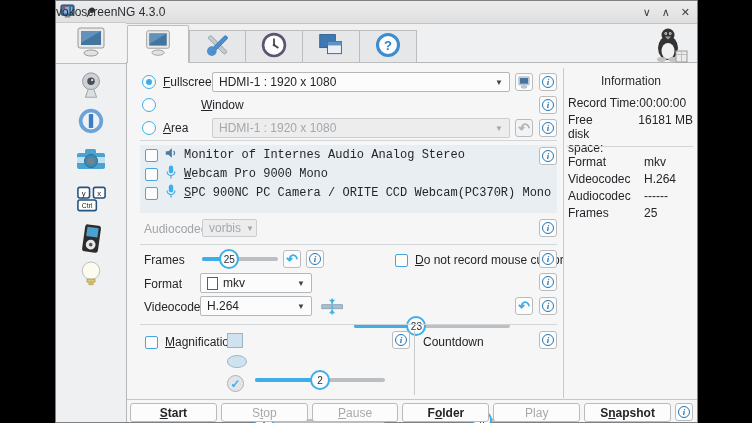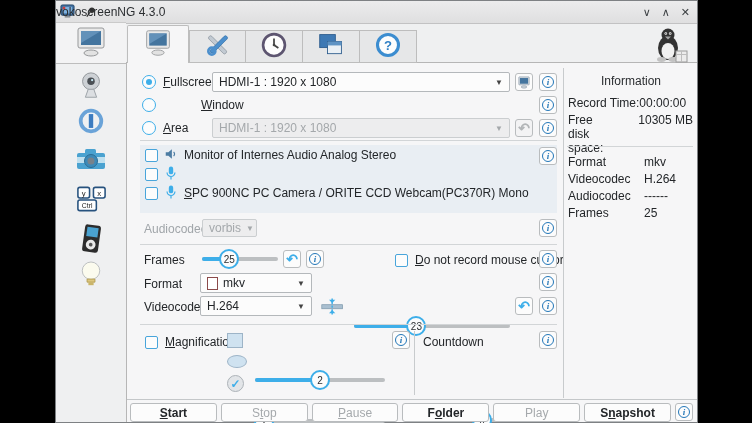--- a/index.html
+++ b/index.html
@@ -55,21 +55,21 @@
           font-size:9px;font-weight:bold;font-style:italic;display:flex;align-items:center;
           justify-content:center;font-family:"Liberation Serif",serif;line-height:1;box-sizing:border-box;}
   .undo-glyph{color:#3daee9;font-size:14px;line-height:1;font-weight:bold;}
   .undo-glyph.off{color:#b2b5b7;}
   .slider{position:relative;height:20px;}
   .groove{position:absolute;left:0;right:0;top:8px;height:4px;background:#bcbfc1;border-radius:2px;}
   .fill{position:absolute;left:0;top:8px;height:4px;background:#3daee9;border-radius:2px;}
   .shandle{position:absolute;top:0;width:20px;height:20px;border-radius:50%;background:#fcfcfc;
            border:2px solid #3daee9;box-sizing:border-box;display:flex;align-items:center;
            justify-content:center;font-size:10px;color:#2b2e31;}
-  .audio-box{position:absolute;left:13px;top:82px;width:417px;height:68px;background:#e9eef3;}
+  .audio-box{position:absolute;left:13px;top:82px;width:417px;height:68px;background:#e9eef3;font-family:Liberation Mono, monospace;}
   .audio-row{display:flex;align-items:center;gap:6px;height:18px;padding:1px 4px 0 5px;}
   .sq-swatch{width:16px;height:15px;background:#cfe2f0;border:1px solid #9db4c7;box-sizing:border-box;}
   .el-swatch{width:20px;height:13px;background:#cfe2f0;border:1px solid #9db4c7;border-radius:50%;box-sizing:border-box;}
   .chk-circle{width:17px;height:17px;border-radius:50%;background:#e2e5e8;border:1px solid #adb3b8;
               color:#3daee9;font-size:12px;font-weight:bold;display:flex;align-items:center;
               justify-content:center;box-sizing:border-box;}
   .fmt-icon{width:11px;height:13px;background:#fff;border:1px solid #8b4a4a;box-sizing:border-box;flex:none;}
   
   .actions{position:absolute;left:3px;right:26px;top:340px;height:19px;display:flex;gap:4px;}
   .btn{flex:1;background:#fcfcfc;border:1px solid #b9bcbe;border-radius:3px;display:flex;
@@ -311,20 +311,21 @@
             </svg></span>
         <span>Monitor of Internes Audio Analog Stereo</span>
       </div>
       <div class="audio-row">
         <span class="checkbox"></span>
         <span><svg width="14" height="14" viewBox="0 0 16 16">
               <rect x="5.5" y="0.5" width="5" height="9" rx="2.5" fill="#3daee9"></rect>
               <path d="M3.5 7.5 a4.5 4.5 0 0 0 9 0" fill="none" stroke="#3daee9" stroke-width="1.4"></path>
               <path d="M8 12.5 v3" stroke="#3daee9" stroke-width="1.4"></path>
             </svg></span>
+        <span><span style="text-decoration: underline;">W</span>ebcam Pro 9000 Mono</span>
       </div>
       <div class="audio-row">
         <span class="checkbox"></span>
         <span><svg width="14" height="14" viewBox="0 0 16 16">
               <rect x="5.5" y="0.5" width="5" height="9" rx="2.5" fill="#3daee9"></rect>
               <path d="M3.5 7.5 a4.5 4.5 0 0 0 9 0" fill="none" stroke="#3daee9" stroke-width="1.4"></path>
               <path d="M8 12.5 v3" stroke="#3daee9" stroke-width="1.4"></path>
             </svg></span>
         <span><span style="text-decoration: underline;">S</span>PC 900NC PC Camera / ORITE CCD Webcam(PC370R) Mono</span>
       </div>
@@ -445,21 +446,21 @@
       </button>
 
     <div class="vline" style="left:436px;top:5px;height:330px;"></div>
     <div class="info-panel-title" style="left:437px;width:134px;top:11px;">Information</div>
     <div class="iprow" style="left:441px;width:125px;top:33px;">
       <span>Record Time:</span>
       <span>00:00:00</span>
     </div>
     <div class="iprow" style="left:441px;width:125px;top:50px;gap:32px;">
       <span>Free disk space:</span>
-      <span><span>10305</span>&nbsp;<span>MB</span></span>
+      <span><span>16181</span>&nbsp;<span>MB</span></span>
     </div>
     <div class="hline" style="left:440px;top:83px;width:126px;"></div>
     <div class="iprow" style="left:441px;width:125px;top:92px;">
       <span>Format</span>
       <span class="ipval2">mkv</span>
     </div>
     <div class="iprow" style="left:441px;width:125px;top:109px;">
       <span>Videocodec</span>
       <span class="ipval2">H.264</span>
     </div>

